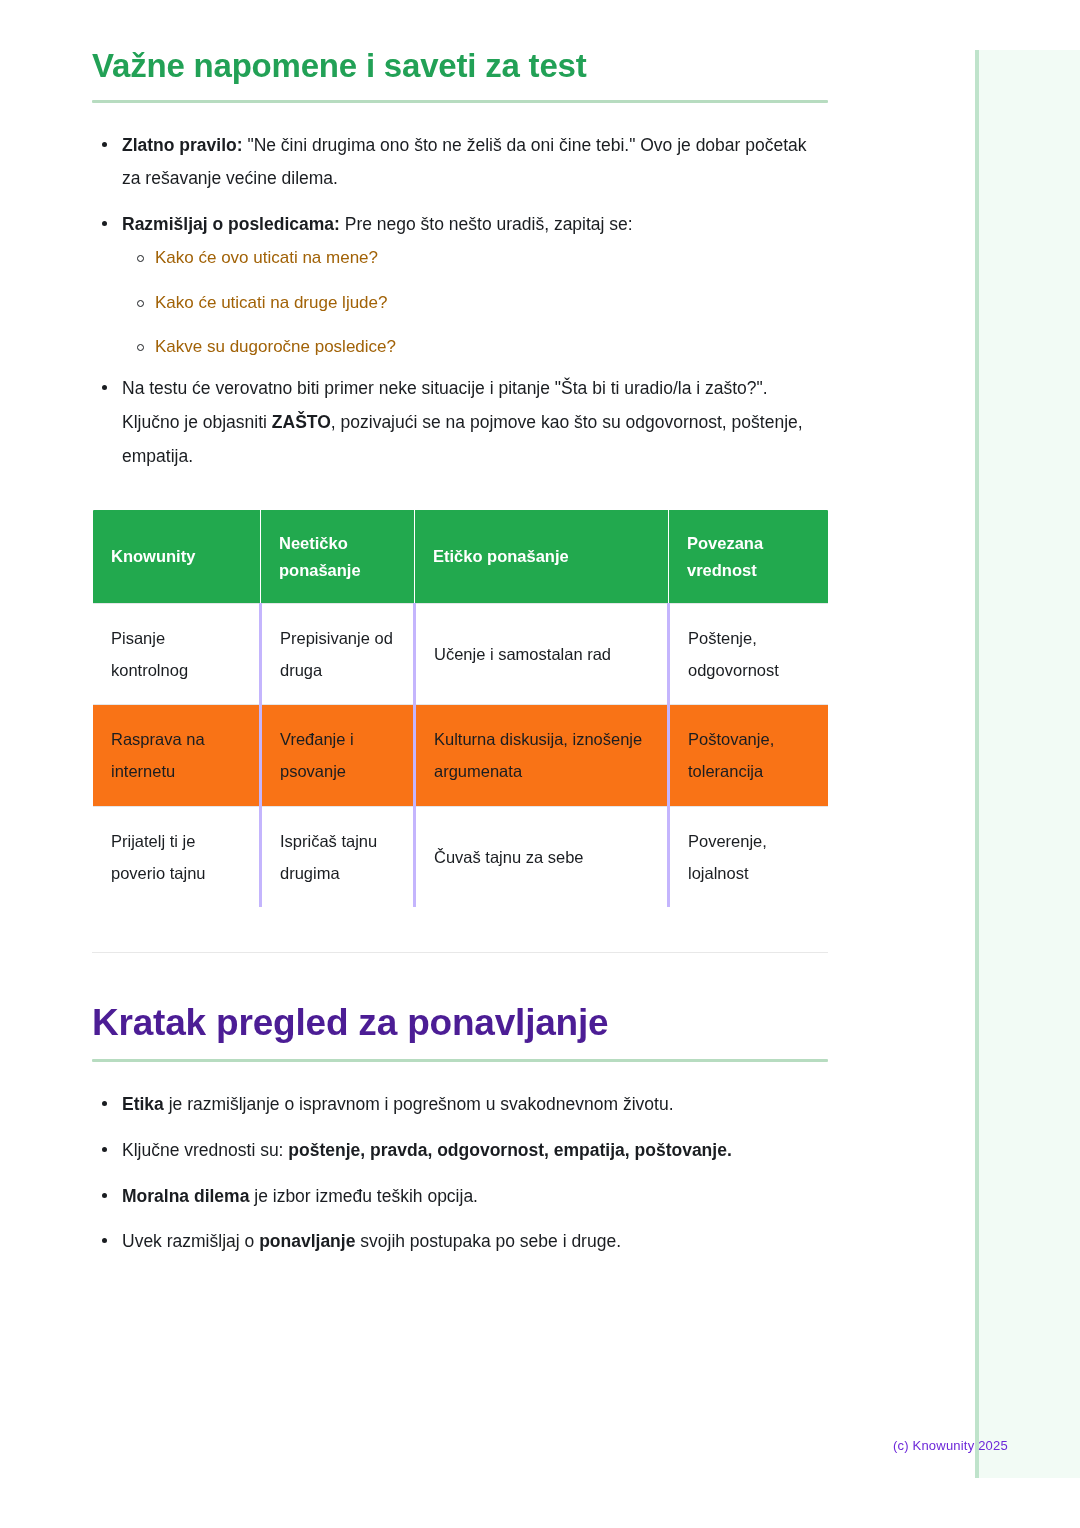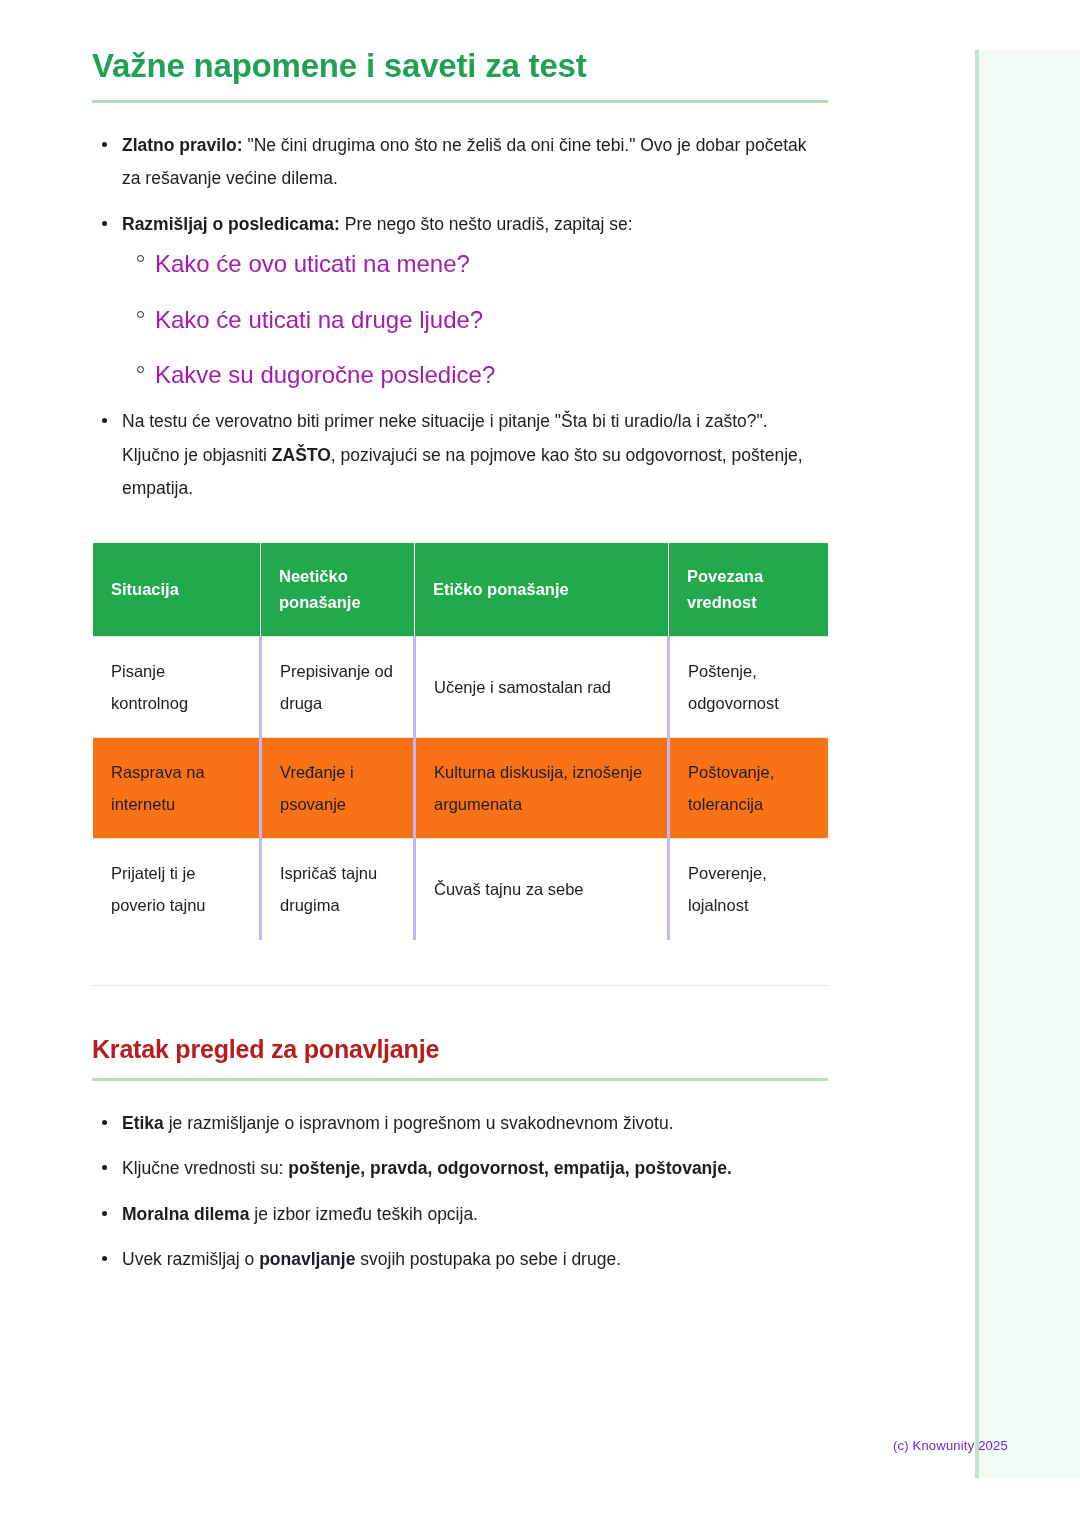--- a/index.html
+++ b/index.html
@@ -84,24 +84,24 @@
   }
 
   ul.subbullets {
     list-style: none;
     margin: 4px 0 0 0;
     padding: 0;
   }
   ul.subbullets > li {
     position: relative;
     padding-left: 33px;
-    font-size: 24px;
+    font-size: 17px;
     line-height: 1.55;
     margin-bottom: 18px;
-    color: #a21caf;
+    color: #a16207;
   }
   ul.subbullets > li::before {
     content: "";
     position: absolute;
     left: 15px;
     top: 10px;
     width: 5px;
     height: 5px;
     border-radius: 50%;
     border: 1.4px solid #1a1d21;
@@ -149,23 +149,23 @@
   .col-3 { width: 254px; }
   .col-4 { width: 160px; }
 
   .divider {
     height: 1px;
     background: #e8e8e8;
     margin-top: 44px;
   }
 
   h2.section-title-2 {
-    font-size: 25px;
+    font-size: 37px;
     font-weight: bold;
-    color: #b91c1c;
+    color: #4c1d95;
     margin: 48px 0 0 0;
     letter-spacing: -0.2px;
     line-height: 1.2;
   }
 
   .watermark {
     position: absolute;
     left: 893px;
     top: 1438px;
     font-size: 13px;
@@ -201,21 +201,21 @@
 
       <li>
         <span>Na testu će verovatno biti primer neke situacije i pitanje "Šta bi ti uradio/la i zašto?". Ključno je objasniti </span><b>ZAŠTO</b><span>, pozivajući se na pojmove kao što su odgovornost, poštenje, empatija.</span>
       </li>
 
     </ul>
 
     <table class="ethics-table">
       <thead>
         <tr>
-          <th class="col-1">Situacija</th>
+          <th class="col-1">Knowunity</th>
           <th class="col-2">Neetičko ponašanje</th>
           <th class="col-3">Etičko ponašanje</th>
           <th class="col-4">Povezana vrednost</th>
         </tr>
       </thead>
       <tbody>
         <tr>
           <td class="col-1">Pisanje kontrolnog</td>
           <td class="col-2">Prepisivanje od druga</td>
           <td class="col-3">Učenje i samostalan rad</td>

